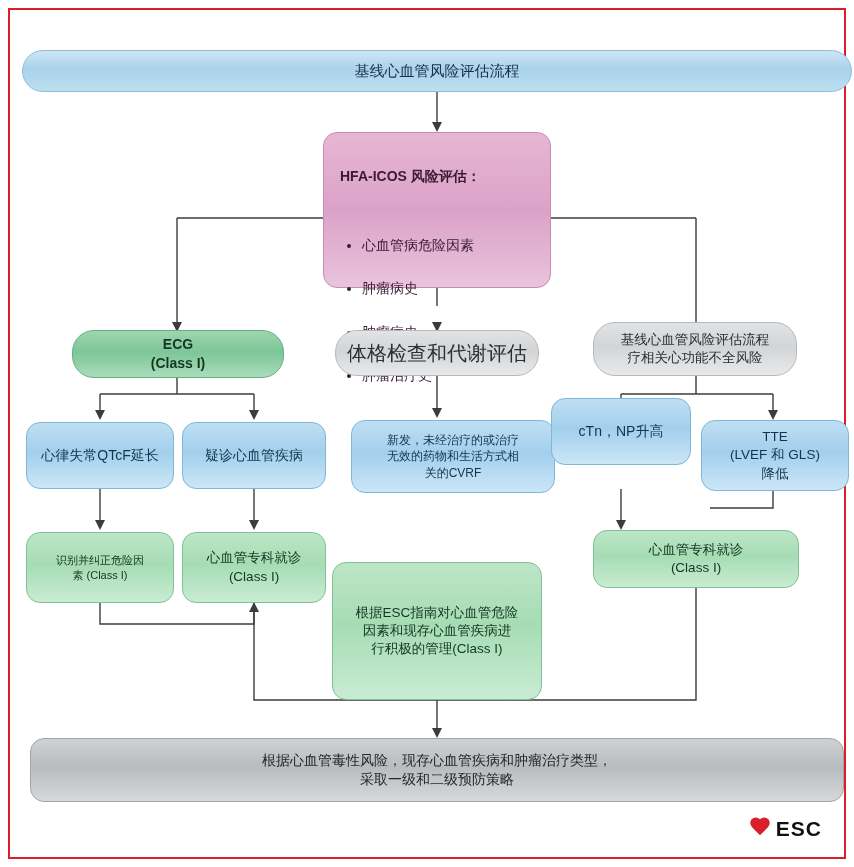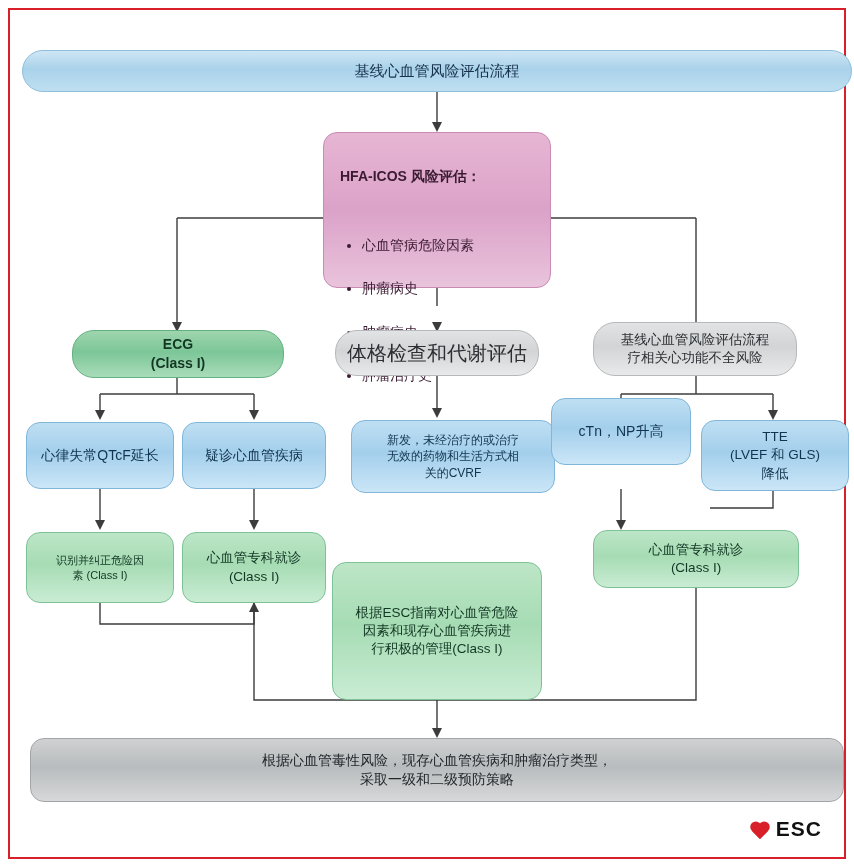--- a/index.html
+++ b/index.html
@@ -115,21 +115,21 @@
     stroke-width: 1.4;
     fill: none;
   }
 
   
   #esc-logo {
     position: absolute;
     right: 22px;
     bottom: 16px;
     display: flex;
-    align-items: flex-end;
+    align-items: flex-start;
     gap: 5px;
   }
   .heart {
     position: relative;
     width: 22px;
     height: 20px;
   }
   .heart::before, .heart::after {
     content: "";
     position: absolute;

